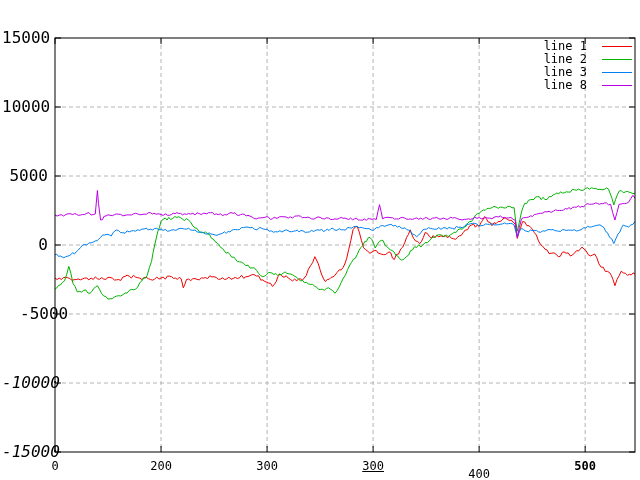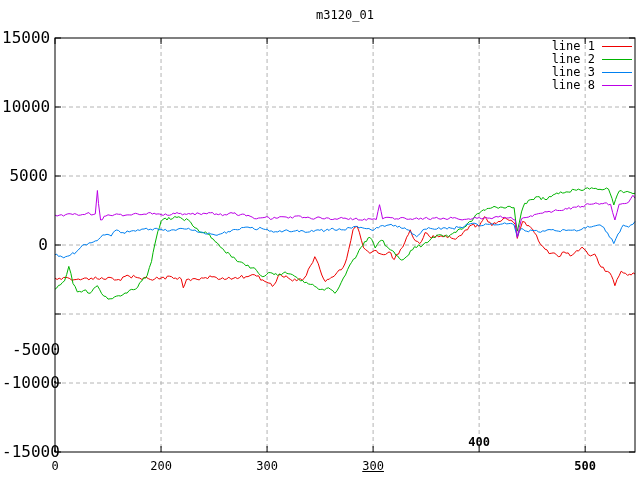--- a/index.html
+++ b/index.html
@@ -4,29 +4,28 @@
 <style>
   html,body{margin:0;padding:0;background:#fff;}
   .chart{position:relative;width:640px;height:480px;background:#fff;overflow:hidden;
          font-family:"DejaVu Sans Mono", monospace;}
   .title{position:absolute;left:55px;top:8px;width:580px;text-align:center;
          font-size:12px;color:#000;}
   svg#plot{position:absolute;left:0;top:0;}
   .ylab{position:absolute;width:46px;text-align:right;font-size:16px;color:#000;line-height:12px;}
   .xlab{position:absolute;width:60px;text-align:center;font-size:12px;color:#000;line-height:12px;}
   #legend{position:absolute;top:40px;right:8px;}
-  .lrow{display:flex;align-items:center;justify-content:flex-end;height:13px;}
+  .lrow{display:flex;align-items:center;justify-content:flex-end;height:13px;gap:8px;}
   .lrow span{font-size:12px;color:#000;line-height:13px;}
   .lsamp{width:30px;height:0;border-top:1px solid #000;margin-left:7px;}
 </style>
 </head>
 <body>
 
 <div class="chart">
-  <div class="title">m3120_01</div>
   <svg id="plot" width="640" height="480" xmlns="http://www.w3.org/2000/svg">
       <line x1="161.0329067641682" y1="38" x2="161.0329067641682" y2="452" stroke="#b4b4b4" stroke-width="1" stroke-dasharray="4,3"></line>
       <line x1="267.0658135283364" y1="38" x2="267.0658135283364" y2="452" stroke="#b4b4b4" stroke-width="1" stroke-dasharray="4,3"></line>
       <line x1="373.0987202925046" y1="38" x2="373.0987202925046" y2="452" stroke="#b4b4b4" stroke-width="1" stroke-dasharray="4,3"></line>
       <line x1="479.13162705667276" y1="38" x2="479.13162705667276" y2="452" stroke="#b4b4b4" stroke-width="1" stroke-dasharray="4,3"></line>
       <line x1="585.1645338208409" y1="38" x2="585.1645338208409" y2="452" stroke="#b4b4b4" stroke-width="1" stroke-dasharray="4,3"></line>
       <line x1="55" y1="383" x2="635" y2="383" stroke="#b4b4b4" stroke-width="1" stroke-dasharray="4,3"></line>
       <line x1="55" y1="314" x2="635" y2="314" stroke="#b4b4b4" stroke-width="1" stroke-dasharray="4,3"></line>
       <line x1="55" y1="245" x2="635" y2="245" stroke="#b4b4b4" stroke-width="1" stroke-dasharray="4,3"></line>
       <line x1="55" y1="176" x2="635" y2="176" stroke="#b4b4b4" stroke-width="1" stroke-dasharray="4,3"></line>
@@ -57,34 +56,34 @@
       <line x1="635" y1="107" x2="629" y2="107" stroke="#000000"></line>
       <line x1="55" y1="38" x2="61" y2="38" stroke="#000000"></line>
       <line x1="635" y1="38" x2="629" y2="38" stroke="#000000"></line>
       <polyline points="55.0,278.1 57.1,279.5 59.2,278.2 61.4,279.4 63.5,277.5 65.6,277.4 67.7,277.7 69.8,278.6 72.0,280.3 74.1,279.7 76.2,279.5 78.3,279.0 80.4,279.8 82.6,278.9 84.7,278.0 86.8,278.1 88.9,279.8 91.1,278.0 93.2,279.5 95.3,276.9 97.4,278.8 99.5,279.3 101.7,277.6 103.8,279.2 105.9,279.3 108.0,277.4 110.1,277.4 112.3,278.1 114.4,280.0 116.5,279.9 118.6,279.5 120.7,280.5 122.9,277.0 125.0,276.4 127.1,275.2 129.2,276.1 131.3,278.0 133.5,275.3 135.6,277.1 137.7,277.7 139.8,278.1 141.9,279.5 144.1,277.6 146.2,277.3 148.3,278.6 150.4,279.5 152.6,280.2 154.7,279.0 156.8,277.0 158.9,279.1 161.0,278.1 163.2,277.0 165.3,279.2 167.4,276.1 169.5,276.2 171.6,276.7 173.5,278.4 175.5,278.1 177.4,279.4 179.3,277.3 181.2,278.8 183.3,287.8 184.9,284.2 186.5,279.5 188.6,279.1 190.7,280.6 192.8,278.7 195.0,278.6 197.1,279.4 199.2,279.9 201.3,277.9 203.4,278.1 205.6,277.6 207.7,278.6 209.8,275.8 211.9,276.9 214.0,276.7 216.2,277.4 218.3,279.4 220.4,279.1 222.5,277.8 224.7,279.5 226.8,278.9 228.9,277.1 231.0,279.3 233.1,278.5 235.3,277.4 237.4,278.6 239.5,277.7 241.6,275.3 243.7,278.3 245.9,276.7 248.0,276.6 250.1,275.6 252.2,274.6 254.3,274.7 256.5,276.1 258.6,275.8 260.7,280.1 262.8,279.9 264.9,281.5 267.1,282.3 268.8,283.1 270.6,283.3 272.4,286.4 274.2,284.7 276.1,281.8 277.9,276.8 279.8,274.0 281.9,276.0 284.0,277.3 286.2,275.8 288.3,278.1 290.4,279.4 292.5,281.0 294.6,279.1 296.8,280.9 298.6,278.9 300.5,278.9 302.3,280.3 304.2,278.1 306.3,275.4 308.4,269.2 310.5,265.7 312.7,262.5 314.8,256.7 316.5,260.0 318.3,263.8 320.1,269.8 321.8,275.0 323.6,278.9 325.4,281.6 327.3,279.4 329.2,279.3 331.1,277.4 333.0,276.9 334.9,275.4 337.0,272.5 339.2,269.9 341.3,269.8 343.1,267.4 344.8,264.0 346.6,258.8 348.7,249.5 350.8,240.7 353.0,229.8 355.1,227.0 357.2,226.4 359.3,232.2 361.4,240.3 363.6,247.8 365.7,249.7 367.8,251.3 369.9,253.3 372.0,252.0 374.2,250.6 376.3,250.5 378.1,253.0 380.0,253.7 381.8,254.3 383.7,254.7 385.5,254.5 387.2,253.2 389.0,251.9 390.8,252.8 392.5,258.2 394.3,259.5 396.4,254.5 398.5,254.1 400.7,249.1 402.8,247.0 404.9,242.2 406.7,237.2 408.4,234.5 410.2,229.8 412.0,234.9 413.7,238.6 415.5,240.9 417.6,241.5 419.8,243.6 421.5,241.4 423.3,237.6 425.1,232.6 427.2,233.3 429.3,236.4 431.4,238.1 433.2,235.5 435.0,237.7 436.7,235.3 438.8,236.8 441.0,235.8 443.1,236.9 445.2,235.3 447.3,237.7 449.4,236.3 451.6,238.2 453.7,238.8 455.6,239.3 457.5,237.3 459.4,235.8 461.3,235.4 463.2,232.6 465.3,230.0 467.5,229.8 469.6,225.9 471.7,225.0 473.6,224.1 475.4,227.2 477.3,225.0 479.1,226.4 480.9,222.8 482.7,220.3 484.4,216.7 486.3,218.5 488.1,222.0 490.0,222.3 491.9,225.7 494.0,222.7 496.1,223.6 498.2,221.5 500.1,221.5 501.9,220.4 503.8,218.0 505.6,218.1 507.4,219.4 509.2,220.4 510.9,220.2 513.1,221.8 515.2,224.3 517.3,238.4 519.1,231.7 520.8,227.1 522.6,221.5 524.7,222.0 526.8,225.6 529.0,225.7 530.7,227.5 532.5,229.1 534.3,232.6 536.4,235.1 538.5,240.9 540.6,244.6 542.8,246.3 544.9,249.1 547.0,249.9 549.1,253.6 551.2,253.3 553.1,252.9 554.9,253.2 556.8,255.3 558.7,256.7 560.4,256.2 562.2,252.4 564.0,251.9 566.1,253.2 568.2,252.9 570.3,256.0 572.4,255.1 574.6,252.9 576.7,250.5 578.4,251.1 580.2,249.1 582.0,247.1 584.1,249.1 586.2,251.0 588.3,254.7 590.5,255.9 592.6,255.0 594.7,254.0 596.8,257.7 598.9,263.8 601.1,267.1 603.2,267.2 605.3,271.4 607.4,271.4 609.6,272.6 611.3,275.4 613.1,279.7 614.9,285.7 617.0,279.5 619.1,275.8 621.2,271.2 623.3,272.9 625.5,273.3 627.6,275.4 629.4,274.3 631.3,274.9 633.1,272.9 635.0,274.0" fill="none" stroke="#ee0000" stroke-width="1" stroke-linejoin="round"></polyline>
       <polyline points="55.0,289.2 56.8,287.9 58.5,285.4 60.3,285.0 62.4,282.5 64.5,280.9 66.7,274.4 68.8,266.4 70.9,273.4 73.0,283.6 75.1,286.5 77.3,291.9 79.4,291.4 81.5,292.0 83.6,290.5 85.7,289.9 87.9,293.0 90.0,293.3 91.8,291.6 93.7,288.4 95.6,287.0 97.4,285.7 99.5,289.3 101.7,293.7 103.8,296.1 105.9,296.5 108.0,299.1 110.1,298.8 112.3,298.7 114.4,297.0 116.5,296.1 118.6,295.7 120.7,296.0 122.9,294.7 125.0,293.0 127.1,293.1 129.2,290.5 131.3,289.4 133.5,289.7 135.6,289.2 137.7,287.1 139.8,282.6 141.9,280.9 143.7,277.9 145.5,278.2 147.2,275.4 149.4,267.5 151.5,261.6 153.1,252.4 154.7,245.0 156.3,238.0 157.9,231.2 159.4,227.6 161.0,221.5 163.2,219.1 165.3,218.1 167.0,220.0 168.8,217.4 170.6,219.5 172.7,218.5 174.8,216.6 176.9,217.4 178.7,216.8 180.5,217.6 182.2,218.8 184.4,220.6 186.5,218.7 188.6,220.2 190.7,222.2 192.8,225.9 195.0,227.8 197.1,228.5 199.2,231.6 201.3,232.6 203.4,232.7 205.6,232.0 207.7,234.0 209.5,234.5 211.4,238.2 213.3,239.1 215.1,241.6 217.0,242.7 218.8,244.8 220.7,247.5 222.5,248.4 224.4,250.9 226.2,253.2 228.1,252.3 230.0,254.7 231.8,257.3 233.7,257.0 235.5,259.2 237.4,261.6 239.5,261.8 241.6,262.2 243.7,263.5 245.9,265.7 248.0,265.1 250.1,268.1 252.2,267.9 254.3,267.8 256.5,270.4 258.6,273.4 260.7,275.6 262.8,276.7 264.7,276.1 266.5,274.7 268.4,272.6 270.2,272.6 272.1,273.1 274.0,274.5 275.8,273.6 277.7,275.4 279.5,274.2 281.4,274.6 283.2,273.1 285.1,271.9 286.9,273.4 288.8,273.8 290.7,274.0 292.5,274.7 294.6,276.2 296.8,277.4 298.9,279.5 300.7,280.8 302.6,280.4 304.4,282.7 306.3,282.3 308.4,283.9 310.5,284.4 312.7,284.4 314.8,286.4 316.6,287.2 318.5,289.3 320.3,289.5 322.2,289.2 324.3,290.2 326.4,288.4 328.6,287.8 330.7,289.4 332.8,290.7 334.9,293.3 337.0,290.8 339.2,286.9 341.3,282.3 343.4,278.0 345.5,274.9 347.7,269.4 349.8,265.0 351.6,262.3 353.5,259.1 355.3,258.3 357.2,254.7 359.0,250.3 360.9,247.5 362.8,245.6 364.6,241.7 366.4,241.5 368.2,237.8 369.9,237.4 371.7,239.4 373.5,243.2 375.2,248.0 377.3,244.4 379.5,241.3 381.6,240.3 383.3,240.8 385.1,245.6 386.9,246.4 388.7,248.6 390.4,249.8 392.2,250.5 394.0,252.0 395.9,255.3 397.8,256.1 399.6,258.8 401.4,260.0 403.1,259.7 404.9,258.1 406.8,256.4 408.7,255.0 410.6,250.6 412.5,249.9 414.5,246.7 416.6,247.5 418.7,244.7 420.8,247.0 422.9,245.0 425.1,242.6 427.2,242.7 429.3,240.9 431.2,238.5 433.0,237.1 434.9,237.5 436.7,235.3 438.6,234.9 440.4,234.7 442.3,235.4 444.1,236.7 446.3,235.1 448.4,236.7 450.5,234.7 452.4,233.7 454.2,232.3 456.1,232.4 457.9,229.8 460.0,228.8 462.2,229.3 464.3,227.1 466.1,226.2 467.8,223.1 469.6,221.5 471.7,221.4 473.8,218.1 475.6,215.0 477.4,213.7 479.1,213.3 481.3,211.3 483.4,209.8 485.1,210.4 486.9,208.6 488.7,208.4 490.4,208.3 492.2,207.6 494.0,206.4 496.1,207.1 498.2,208.3 500.3,207.1 502.2,207.2 504.0,208.0 505.9,207.9 507.8,206.4 509.9,206.4 512.0,207.8 514.1,207.7 515.7,221.0 517.3,231.2 519.4,222.1 521.5,211.9 523.1,207.1 524.7,203.3 526.6,203.6 528.4,200.4 530.3,199.7 532.1,199.5 533.9,199.5 535.7,196.9 537.4,196.7 539.3,196.7 541.2,199.7 543.0,197.3 544.9,199.5 547.0,199.5 549.1,196.6 551.2,196.7 553.1,194.9 554.9,194.2 556.8,193.0 558.7,193.9 560.5,191.8 562.4,193.0 564.2,192.9 566.1,191.9 568.2,192.0 570.3,192.2 572.4,189.3 574.6,189.8 576.4,190.3 578.3,189.1 580.1,189.9 582.0,190.5 583.8,189.9 585.7,188.4 587.6,187.8 589.4,189.1 591.5,187.8 593.6,188.5 595.8,188.4 597.9,189.5 600.0,189.3 602.1,189.8 604.3,189.4 606.4,188.0 608.5,189.1 610.3,193.9 612.0,198.4 613.8,205.0 615.6,199.4 617.3,194.9 619.1,191.2 621.2,190.5 623.3,192.7 625.5,191.9 627.2,191.4 629.0,192.1 630.8,192.6 632.9,193.6 635.0,193.3" fill="none" stroke="#00b400" stroke-width="1" stroke-linejoin="round"></polyline>
       <polyline points="55.0,254.7 56.8,254.2 58.5,256.4 60.3,256.0 62.1,256.9 63.8,257.8 65.6,256.7 67.4,256.2 69.1,255.8 70.9,254.7 72.7,252.5 74.4,254.0 76.2,251.9 78.3,250.0 80.4,247.7 82.6,245.0 84.7,244.5 86.8,245.0 88.9,242.9 91.1,242.8 93.2,242.1 95.3,240.9 97.1,240.7 98.8,239.1 100.6,237.4 102.7,234.9 104.8,235.0 107.0,234.3 109.1,234.8 111.2,236.0 113.0,232.9 114.7,230.9 116.5,230.0 118.6,230.5 120.7,232.7 122.9,232.6 125.0,233.4 127.1,230.9 129.2,231.9 131.3,231.0 133.5,230.6 135.6,231.2 137.7,229.8 139.8,230.4 141.9,229.1 144.1,229.0 146.2,228.2 148.3,229.8 150.4,229.2 152.6,230.0 154.7,228.4 156.8,228.4 158.9,229.9 161.0,229.1 163.2,230.4 165.3,229.4 167.4,231.2 169.5,230.9 171.6,229.9 173.8,229.8 175.9,230.4 178.0,229.0 180.1,228.4 182.2,228.5 184.4,229.0 186.5,229.1 188.6,228.3 190.7,229.9 192.8,230.4 195.0,230.0 197.1,231.8 199.2,232.4 201.3,232.0 203.4,232.6 205.3,233.9 207.2,234.0 209.0,232.9 210.9,234.0 213.0,234.3 215.1,235.0 217.0,235.3 218.8,234.4 220.7,233.9 222.5,233.3 224.4,231.8 226.2,233.3 228.1,231.5 230.0,231.9 231.8,230.3 233.7,229.5 235.5,229.5 237.4,229.8 239.5,229.5 241.6,227.6 243.7,227.5 245.9,227.1 248.0,227.1 250.1,227.8 252.2,227.3 254.3,229.1 256.2,229.8 258.1,229.0 259.9,227.3 261.8,228.4 263.6,229.1 265.5,229.5 267.3,229.2 269.2,231.2 271.3,230.9 273.4,232.2 275.5,231.7 277.7,231.9 279.8,230.7 281.9,232.0 284.0,230.8 286.2,229.8 288.0,230.6 289.9,231.7 291.7,231.7 293.6,231.2 295.4,230.9 297.3,230.2 299.1,231.8 301.0,230.5 303.1,230.9 305.2,232.3 307.4,232.2 309.5,231.9 311.6,230.4 313.7,231.5 315.8,230.2 318.0,229.8 319.8,230.3 321.7,229.3 323.5,231.6 325.4,230.5 327.2,229.2 329.1,230.5 331.0,228.6 332.8,228.4 334.9,230.1 337.0,230.3 339.2,228.7 341.3,229.8 343.4,229.8 345.5,230.1 347.7,227.5 349.8,227.8 351.6,228.2 353.5,226.7 355.3,226.4 357.2,226.4 359.0,227.9 360.9,227.3 362.8,227.9 364.6,228.4 366.7,228.7 368.9,228.5 371.0,229.8 372.8,230.5 374.7,229.3 376.5,227.5 378.4,227.8 380.5,226.0 382.6,225.5 384.8,226.4 386.9,225.3 389.0,224.9 391.1,224.3 393.2,226.0 395.4,225.4 397.5,227.1 399.3,226.2 401.2,228.1 403.1,228.4 404.9,227.8 406.7,229.6 408.4,230.0 410.2,231.2 412.3,234.0 414.5,234.7 416.6,236.7 418.7,235.0 420.8,232.8 422.9,229.8 424.8,229.2 426.6,229.2 428.5,227.6 430.4,228.4 432.5,228.8 434.6,229.3 436.7,229.1 438.8,227.5 441.0,229.4 443.1,227.8 445.2,227.8 447.1,229.1 448.9,227.4 450.8,228.1 452.6,228.4 454.5,229.2 456.3,226.4 458.2,227.4 460.0,227.1 462.2,227.7 464.3,226.6 466.4,224.2 468.5,224.3 470.6,223.7 472.8,223.3 474.9,223.3 477.0,224.2 479.1,226.0 481.3,225.7 483.4,225.4 485.5,223.9 487.6,224.3 489.7,224.3 491.9,223.6 494.0,225.0 496.1,224.8 498.2,224.8 500.3,224.3 502.5,223.9 504.6,222.9 506.7,223.9 508.8,223.6 510.6,223.4 512.4,223.8 514.1,225.0 515.7,231.2 517.3,236.7 519.4,231.3 521.5,228.4 523.3,229.4 525.1,230.9 526.8,231.2 528.6,231.9 530.4,229.9 532.1,230.5 534.3,230.5 536.4,230.4 538.5,231.9 540.6,232.3 542.8,230.8 544.9,231.2 547.0,230.0 549.1,229.5 551.2,229.8 553.1,229.5 554.9,230.6 556.8,230.9 558.7,231.2 560.5,231.6 562.4,229.7 564.2,229.7 566.1,230.5 568.2,230.1 570.3,230.2 572.4,230.2 574.6,229.8 576.4,231.0 578.3,230.6 580.1,230.0 582.0,229.1 583.8,227.6 585.7,228.1 587.6,226.3 589.4,227.1 591.5,226.9 593.6,226.2 595.8,225.7 597.9,225.1 600.0,224.9 602.1,226.4 603.9,227.5 605.7,231.5 607.4,232.6 609.6,237.3 611.7,238.7 613.8,243.6 615.9,238.7 618.0,234.0 619.8,232.1 621.6,227.6 623.3,225.0 625.1,226.0 626.9,226.3 628.6,227.1 630.8,225.0 632.9,224.3 635.0,221.5" fill="none" stroke="#0080f0" stroke-width="1" stroke-linejoin="round"></polyline>
       <polyline points="55.0,215.1 57.1,216.0 59.2,215.2 61.4,214.7 63.5,216.0 65.3,214.8 67.2,214.0 69.0,213.7 70.9,213.9 72.8,214.5 74.6,213.6 76.5,214.3 78.3,215.3 80.4,215.1 82.6,214.5 84.7,214.5 86.8,213.3 88.9,212.6 91.1,215.0 93.2,214.6 95.3,213.9 97.4,190.5 98.5,203.6 100.6,220.0 102.4,219.7 104.1,216.3 105.9,216.0 108.0,214.8 110.1,215.3 112.3,215.7 114.4,214.7 116.5,213.9 118.6,214.3 120.7,214.3 122.9,215.9 125.0,215.3 127.1,214.9 129.2,214.9 131.3,215.0 133.5,213.9 135.6,213.3 137.7,213.9 139.8,214.7 141.9,214.6 144.1,214.1 146.2,214.3 148.3,212.8 150.4,212.6 152.3,214.1 154.1,213.2 156.0,214.2 157.9,213.9 159.4,214.0 161.0,214.6 163.2,215.4 165.3,213.9 167.4,215.2 169.5,215.3 171.4,214.6 173.2,213.2 175.1,213.7 176.9,212.6 178.8,213.5 180.6,213.4 182.5,214.8 184.4,213.9 186.5,214.4 188.6,213.5 190.7,214.1 192.8,213.3 195.0,214.8 197.1,212.8 199.2,213.6 201.3,214.6 203.2,213.3 205.0,213.4 206.9,213.8 208.7,212.6 210.6,212.8 212.5,212.5 214.3,214.6 216.2,213.9 218.3,214.7 220.4,213.8 222.5,215.6 224.7,214.6 226.8,214.9 228.9,213.4 231.0,212.6 233.1,213.3 235.0,212.8 236.8,214.9 238.7,215.5 240.6,214.6 242.4,214.1 244.3,214.3 246.1,215.9 248.0,215.3 250.1,216.2 252.2,217.1 254.3,218.6 256.5,218.8 258.6,218.0 260.7,217.9 262.8,217.7 264.9,217.4 266.8,216.6 268.7,217.4 270.5,219.5 272.4,218.8 274.2,217.3 276.1,218.2 277.9,218.0 279.8,216.7 281.9,216.7 284.0,216.8 286.2,217.0 288.3,218.1 290.4,216.8 292.5,218.2 294.6,216.1 296.8,216.0 298.6,215.8 300.5,216.2 302.3,217.7 304.2,217.4 306.0,217.7 307.9,217.1 309.7,217.8 311.6,218.8 313.7,219.2 315.8,218.0 318.0,216.9 320.1,217.4 322.2,218.6 324.3,218.9 326.4,217.8 328.6,218.1 330.7,219.5 332.8,219.5 334.9,218.8 337.0,219.3 339.2,218.3 341.3,217.4 343.1,218.3 345.0,218.1 346.9,218.8 348.7,219.5 350.6,218.1 352.4,219.7 354.3,219.0 356.1,218.1 358.3,219.9 360.4,220.0 362.5,220.2 364.4,219.0 366.2,220.3 368.1,218.6 369.9,218.8 372.0,219.3 374.2,218.8 376.3,219.5 377.9,211.7 379.5,204.7 381.1,211.5 382.6,218.8 384.8,217.7 386.9,217.3 389.0,217.4 390.9,217.7 392.7,217.7 394.6,219.2 396.4,218.8 398.5,219.1 400.7,217.7 402.8,217.5 404.9,218.1 406.8,219.2 408.6,219.3 410.5,218.9 412.3,219.5 414.5,218.6 416.6,217.9 418.7,219.3 420.8,218.1 422.7,219.4 424.5,218.2 426.4,217.4 428.2,218.8 430.4,219.6 432.5,218.1 434.6,218.0 436.7,217.4 438.8,218.8 441.0,219.2 443.1,218.1 445.2,218.8 447.1,219.5 448.9,218.6 450.8,217.2 452.6,218.1 454.5,217.6 456.3,218.2 458.2,219.0 460.0,219.5 462.2,219.9 464.3,219.4 466.4,219.3 468.5,218.8 470.6,219.4 472.8,218.5 474.9,217.4 477.0,218.3 479.1,217.5 481.3,218.8 483.4,218.5 485.5,217.3 487.6,218.1 489.7,218.1 491.9,218.7 494.0,217.4 496.1,216.5 498.2,217.0 500.3,216.0 502.5,217.6 504.6,217.4 506.7,218.1 508.8,217.9 510.9,217.4 513.1,219.3 515.2,220.2 517.3,237.4 519.4,227.3 521.5,218.8 523.3,217.8 525.1,217.6 526.8,217.4 528.7,217.0 530.6,215.8 532.4,216.4 534.3,214.6 536.4,214.2 538.5,213.6 540.6,213.3 542.8,213.1 544.9,211.7 547.0,211.9 549.1,211.3 551.2,212.4 553.4,211.2 555.5,209.8 557.6,210.5 559.7,210.5 561.6,210.5 563.4,210.1 565.3,208.5 567.1,209.1 569.0,207.6 570.9,209.2 572.7,207.3 574.6,207.1 576.4,207.2 578.3,205.8 580.1,207.3 582.0,206.4 583.8,206.9 585.7,204.3 587.6,203.7 589.4,204.3 591.5,204.2 593.6,203.9 595.8,202.9 597.5,203.5 599.3,204.3 601.1,203.6 602.8,203.7 604.6,203.0 606.4,202.9 608.5,204.8 610.6,204.3 612.7,212.7 614.9,220.0 617.0,212.4 619.1,204.3 620.9,204.1 622.6,203.6 624.4,203.6 626.5,203.3 628.6,202.2 630.8,198.6 632.9,195.3 635.0,198.1" fill="none" stroke="#bb00e6" stroke-width="1" stroke-linejoin="round"></polyline>
       <rect x="55" y="38" width="580" height="414" fill="none" stroke="#000000" stroke-width="1"></rect>
     </svg>
   <div id="ylabels">
-      <div class="ylab" style="left: 2px; top: 446px;">-15000</div>
-      <div class="ylab" style="left: 2px; top: 377px;">-10000</div>
-      <div class="ylab" style="left: 12px; top: 308px; margin-top: 36px;">-5000</div>
+      <div class="ylab" style="left: 2px; top: 446px; font-style: italic;">-15000</div>
+      <div class="ylab" style="left: 2px; top: 377px; font-style: italic;">-10000</div>
+      <div class="ylab" style="left: 20px; top: 308px;">-5000</div>
       <div class="ylab" style="left: 2px; top: 239px;">0</div>
       <div class="ylab" style="left: 2px; top: 170px;">5000</div>
       <div class="ylab" style="left: 2px; top: 101px;">10000</div>
       <div class="ylab" style="left: 2px; top: 32px;">15000</div>
     </div>
   <div id="xlabels">
       <div class="xlab" style="left: 25px; top: 460px;">0</div>
       <div class="xlab" style="left: 131.033px; top: 460px;">200</div>
       <div class="xlab" style="left: 237.066px; top: 460px;">300</div>
       <div class="xlab" style="left: 343.099px; top: 460px; text-decoration: underline;">300</div>
-      <div class="xlab" style="left: 449.132px; top: 436px; font-weight: bold;">400</div>
+      <div class="xlab" style="left: 449.132px; top: 468px;">400</div>
       <div class="xlab" style="left: 555.165px; top: 460px; font-weight: bold;">500</div>
     </div>
   <div id="legend">
       <div class="lrow">
         <span>line 1</span>
         <div class="lsamp" style="border-top-color: rgb(238, 0, 0);"></div>
       </div>
       <div class="lrow">
         <span>line 2</span>
         <div class="lsamp" style="border-top-color: rgb(0, 180, 0);"></div>

